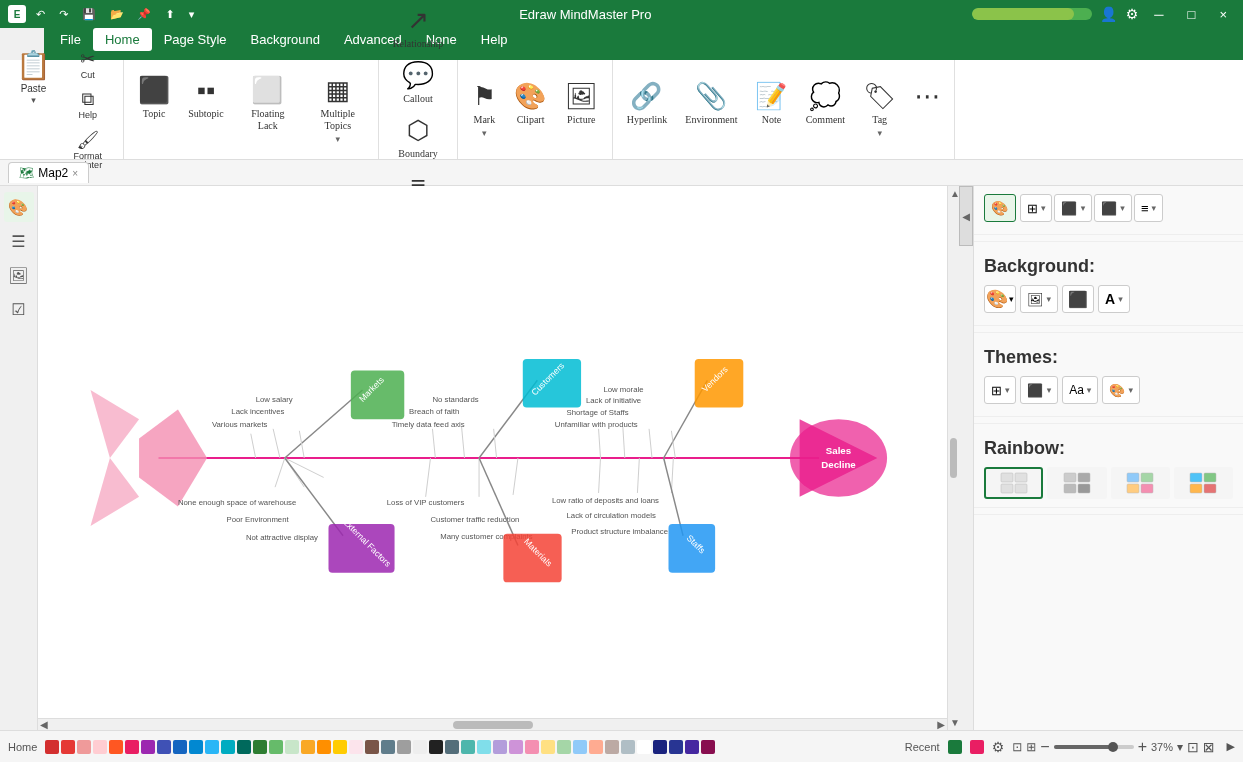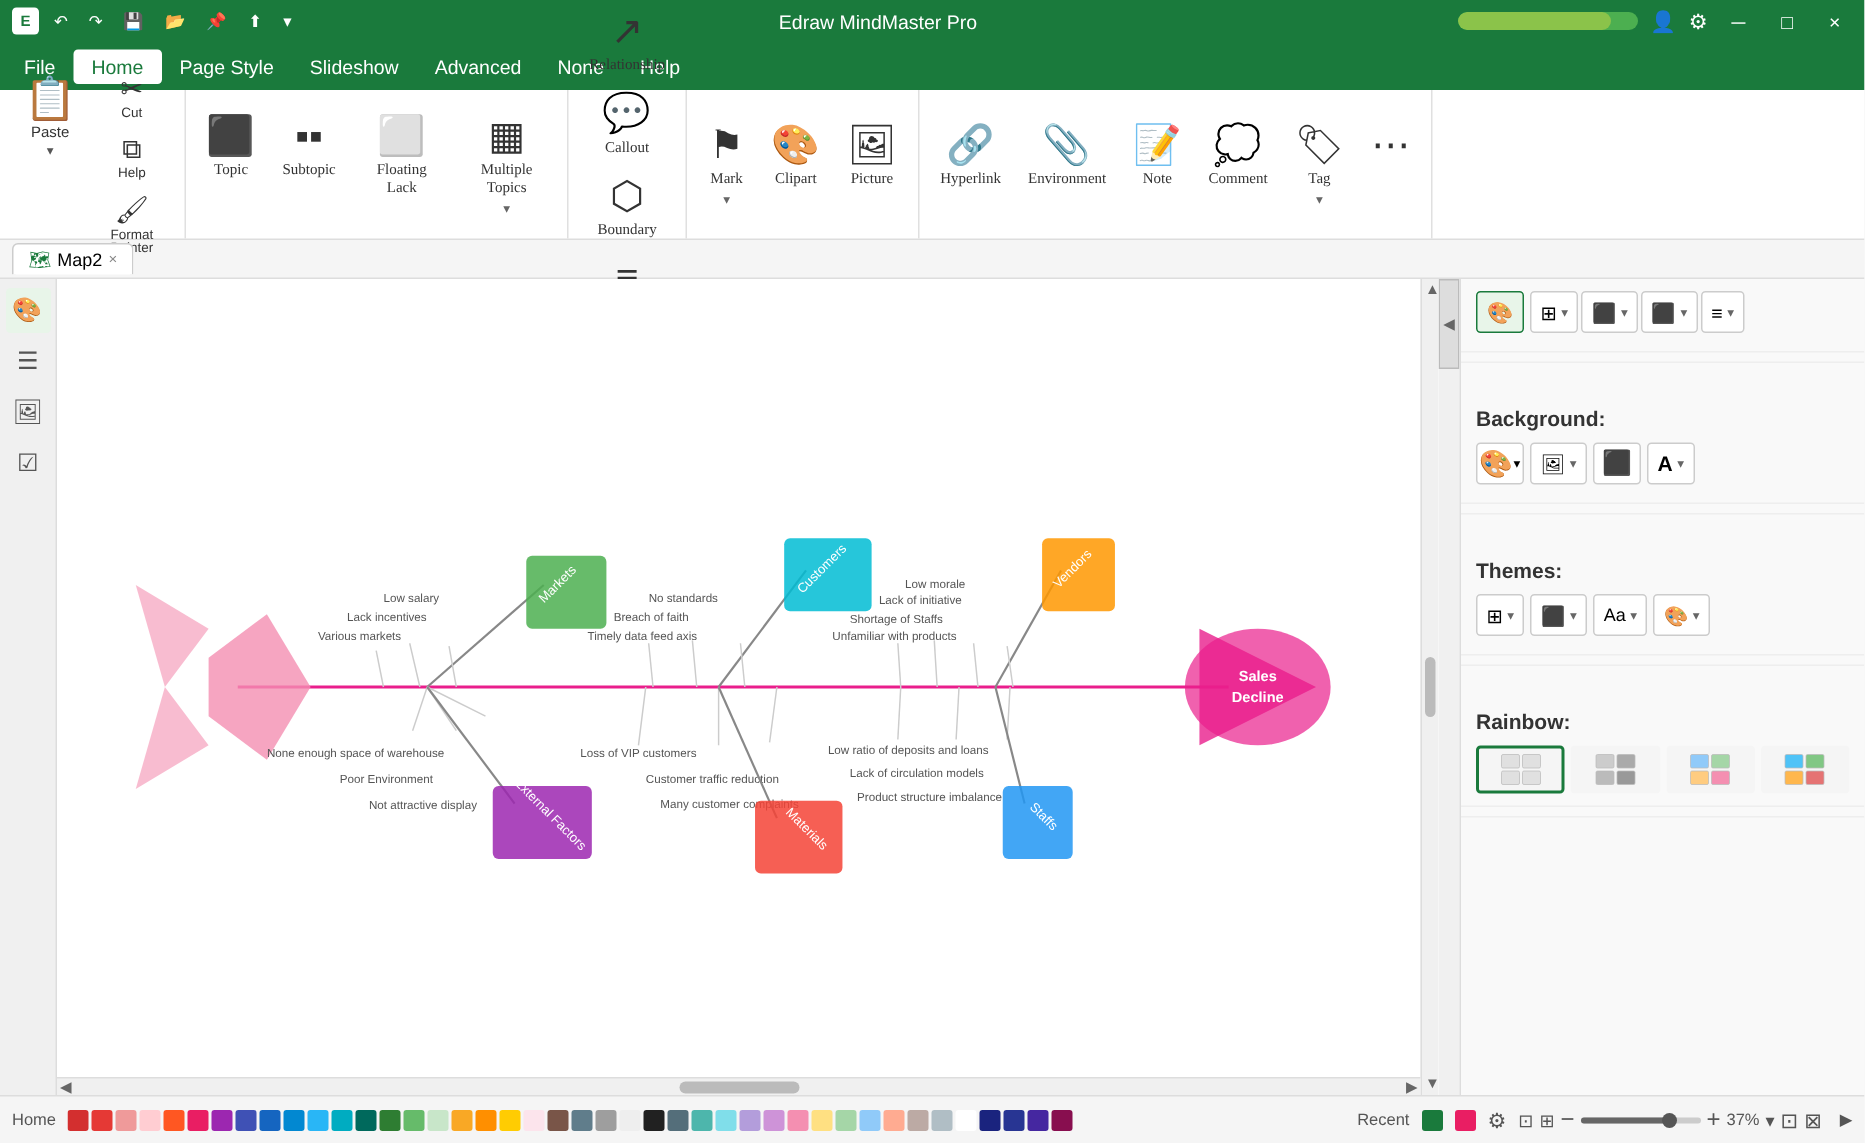--- a/index.html
+++ b/index.html
@@ -24,22 +24,23 @@
     .toolbar-small-btn { color: white; font-size: 11px; cursor: pointer; padding: 1px 4px; }
     .progress-bar-container { width: 120px; height: 12px; background: #4CAF50; border-radius: 6px; overflow: hidden; }
     .progress-bar-fill { width: 85%; height: 100%; background: #8BC34A; border-radius: 6px; }
     .title-icon { font-size: 14px; cursor: pointer; color: white; }
 
     
     #menu-bar {
       background: #1a7a3c;
       height: 32px;
       display: flex;
-      align-items: center;
+      align-items: flex-start;
       padding: 0 4px;
+      margin-left: 44px;
     }
     .menu-item {
       color: white;
       padding: 4px 12px;
       cursor: pointer;
       border-radius: 3px;
       font-size: 13px;
     }
     .menu-item.active { background: white; color: #1a7a3c; }
 
@@ -151,25 +152,24 @@
       font-weight: 600;
       color: #333;
       border-bottom: 1px solid #ddd;
       background: white;
     }
     .panel-section {
       padding: 8px 10px;
       border-bottom: 1px solid #eee;
     }
     .panel-section-title {
-      font-size: 14px;
+      font-size: 18px;
       font-weight: 600;
       color: #333;
       margin-bottom: 8px;
-      margin-top: 15px;
     }
     .panel-row {
       display: flex;
       align-items: center;
       gap: 4px;
       margin-bottom: 4px;
     }
     .panel-icon-btn {
       width: 32px;
       height: 28px;
@@ -326,21 +326,21 @@
     <span class="title-btn">─</span>
     <span class="title-btn">□</span>
     <span class="title-btn">×</span>
   </div>
 </div>
 
 <div id="menu-bar">
   <div class="menu-item">File</div>
   <div class="menu-item active">Home</div>
   <div class="menu-item">Page Style</div>
-  <div class="menu-item">Slideshow</div>
+  <div class="menu-item">Background</div>
   <div class="menu-item">Advanced</div>
   <div class="menu-item">None</div>
   <div class="menu-item">Help</div>
 </div>
 
 <div id="ribbon">
 
   <div class="ribbon-group">
     <div class="ribbon-group-inner">
       <div class="paste-btn">

